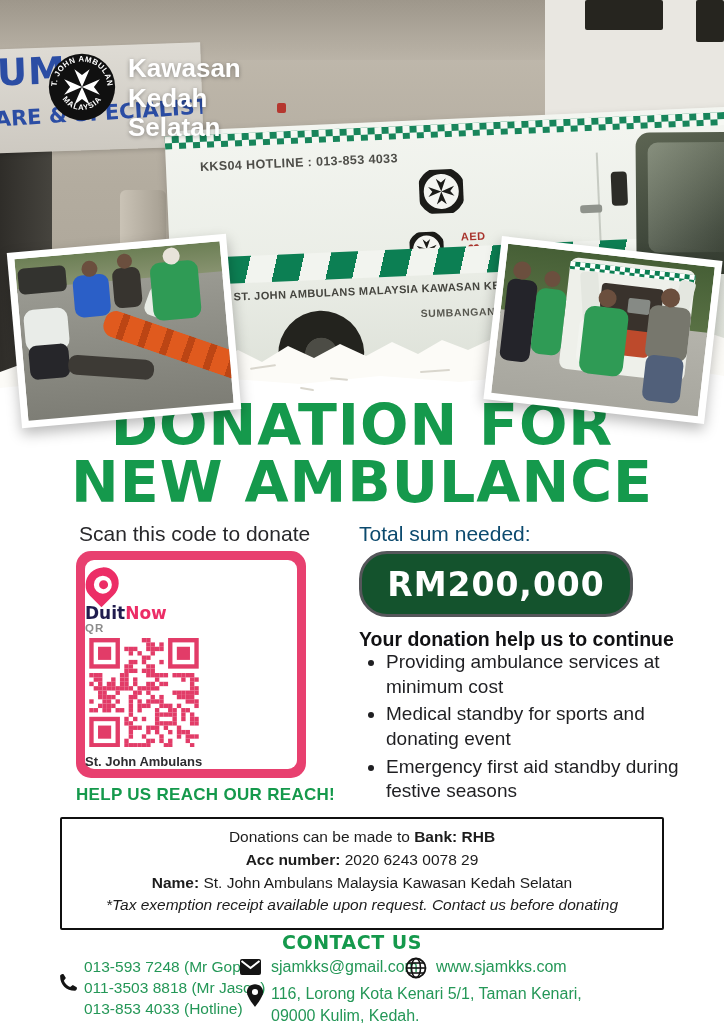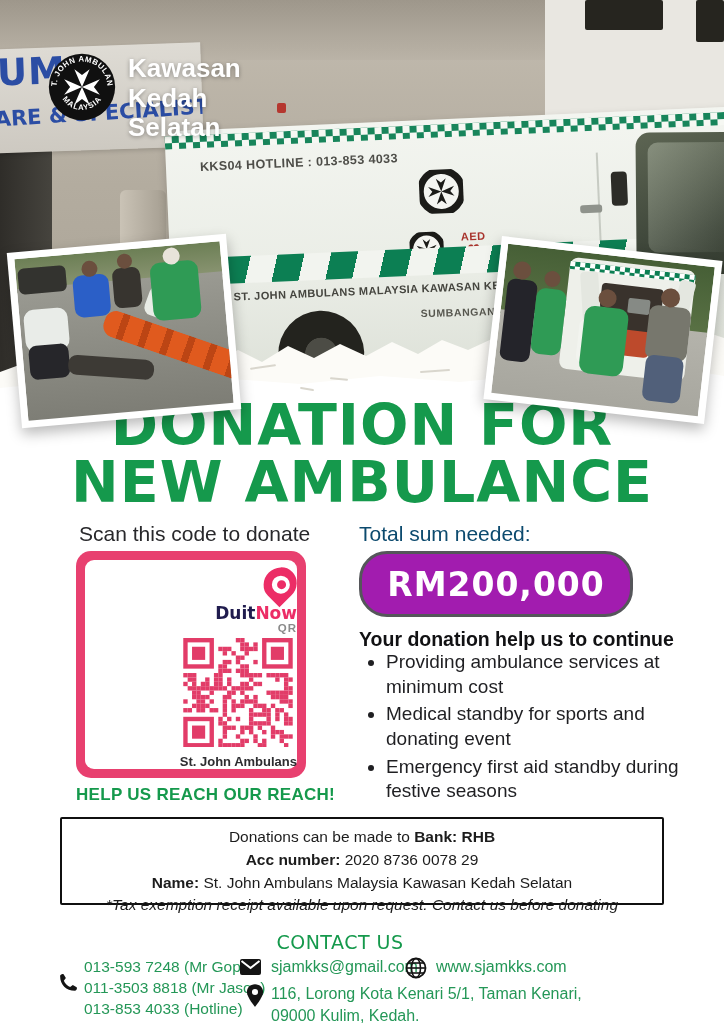--- a/index.html
+++ b/index.html
@@ -81,46 +81,46 @@
 
   .hero-logo{position:absolute;left:48px;top:53px;width:68px;height:68px;z-index:7;}
   .hero-org{position:absolute;left:128px;top:54px;z-index:7;color:#ffffff;font-weight:bold;font-size:26px;line-height:1.14;text-shadow:0 1px 4px rgba(0,0,0,.35);}
 
   
   .title{position:absolute;left:0;top:397px;width:724px;text-align:center;z-index:5;font-family:"DejaVu Sans",sans-serif;font-weight:bold;color:#15994c;font-size:57px;line-height:1.0;letter-spacing:1px;}
 
   
   .scan-heading{position:absolute;left:79px;top:522px;font-size:21px;color:#28282b;z-index:5;}
   .qr-card{position:absolute;left:76px;top:551px;width:230px;height:227px;background:#e8406f;border-radius:15px;z-index:5;}
-  .qr-card-inner{position:absolute;left:9px;top:9px;right:9px;bottom:9px;background:#ffffff;border-radius:9px;display:flex;flex-direction:column;align-items:flex-end;}
+  .qr-card-inner{position:absolute;left:9px;top:9px;right:9px;bottom:9px;background:#ffffff;border-radius:9px;display:flex;flex-direction:column;align-items:flex-start;}
   .duit-pin{width:34px;height:34px;background:#ec2d66;border-radius:50% 50% 50% 0;transform:rotate(-45deg);margin-top:8px;position:relative;}
   .duit-pin-ring{position:absolute;left:8px;top:8px;width:18px;height:18px;background:#ffffff;border-radius:50%;}
   .duit-pin-core{position:absolute;left:5px;top:5px;width:9px;height:9px;background:#ec2d66;border-radius:50%;}
   .duit-brand{margin-top:3px;font-family:"DejaVu Sans",sans-serif;font-weight:bold;font-size:17px;}
   .duit-brand .d{color:#201c4e;}
   .duit-brand .n{color:#ec2d66;}
   .duit-qr-label{font-size:11.5px;color:#8b8b8b;letter-spacing:1px;font-weight:bold;margin-top:-1px;}
   .qr-svg{margin-top:4px;}
   .qr-caption{margin-top:7px;font-size:13px;font-weight:bold;color:#2d2d30;}
   .goal-text{position:absolute;left:76px;top:785px;font-size:17px;font-weight:bold;color:#15994c;letter-spacing:.3px;z-index:5;}
 
   
   .sum-heading{position:absolute;left:359px;top:522px;font-size:21px;color:#0c4a6e;z-index:5;}
-  .amount-pill{position:absolute;left:359px;top:551px;width:268px;height:60px;background:#a21caf;border:3px solid #55565a;border-radius:28px;color:#ffffff;display:flex;align-items:center;justify-content:center;font-family:"DejaVu Sans",sans-serif;font-weight:bold;font-size:33px;letter-spacing:1px;z-index:5;}
+  .amount-pill{position:absolute;left:359px;top:551px;width:268px;height:60px;background:#14532d;border:3px solid #55565a;border-radius:28px;color:#ffffff;display:flex;align-items:center;justify-content:center;font-family:"DejaVu Sans",sans-serif;font-weight:bold;font-size:33px;letter-spacing:1px;z-index:5;}
   .benefits-heading{position:absolute;left:359px;top:628px;font-size:19.5px;font-weight:bold;color:#111113;z-index:5;}
   .benefits-list{position:absolute;left:359px;top:650px;width:305px;margin:0;padding:0 0 0 27px;font-size:19px;color:#1f1f22;line-height:1.3;z-index:5;}
   .benefits-list li{margin-bottom:3px;}
 
   
-  .donation-box{position:absolute;left:60px;top:817px;width:604px;height:88px;border:2.5px solid #101010;border-radius:2px;background:#ffffff;box-sizing:border-box;text-align:center;font-size:15.5px;color:#1c1c1c;line-height:1.47;padding-top:7px;z-index:5;}
+  .donation-box{position:absolute;left:60px;top:817px;width:604px;height:113px;border:2.5px solid #101010;border-radius:2px;background:#ffffff;box-sizing:border-box;text-align:center;font-size:15.5px;color:#1c1c1c;line-height:1.47;padding-top:7px;z-index:5;}
   .donation-box b{font-weight:bold;}
   .tax-note{font-style:italic;}
 
   
-  .contact-heading{position:absolute;left:0;top:931px;width:680px;text-align:center;font-family:"DejaVu Sans",sans-serif;font-weight:normal;font-size:19px;color:#15994c;letter-spacing:.5px;z-index:5;}
+  .contact-heading{position:absolute;left:0;top:931px;width:680px;text-align:center;font-family:"DejaVu Sans",sans-serif;font-weight:bold;font-size:19px;color:#15994c;letter-spacing:.5px;z-index:5;padding-left:12px;}
   .contact-green{color:#249757;}
   .phones{position:absolute;left:84px;top:956px;font-size:15.5px;line-height:1.36;z-index:5;}
   .phone-icon{position:absolute;left:58px;top:972px;z-index:5;}
   .email-icon{position:absolute;left:240px;top:959px;z-index:5;}
   .email-text{position:absolute;left:271px;top:958px;font-size:16px;z-index:5;}
   .globe-icon{position:absolute;left:405px;top:957px;z-index:5;}
   .website-text{position:absolute;left:436px;top:958px;font-size:16px;z-index:5;}
   .pin-icon{position:absolute;left:246px;top:984px;z-index:5;}
   .address{position:absolute;left:271px;top:983px;font-size:16px;line-height:1.4;z-index:5;}
 </style>
@@ -508,21 +508,21 @@
   <div class="amount-pill">RM200,000</div>
   <div class="benefits-heading">Your donation help us to continue</div>
   <ul class="benefits-list">
     <li>Providing ambulance services at minimum cost</li>
     <li>Medical standby for sports and donating event</li>
     <li>Emergency first aid standby during festive seasons</li>
   </ul>
 
   <div class="donation-box">
     <div><span>Donations can be made to </span><b>Bank: RHB</b></div>
-    <div><b>Acc number:</b><span> 2020 8736 0078 29</span></div>
+    <div><b>Acc number:</b><span> 2020 6243 0078 29</span></div>
     <div><b>Name:</b><span> St. John Ambulans Malaysia Kawasan Kedah Selatan</span></div>
     <div class="tax-note">*Tax exemption receipt available upon request. Contact us before donating</div>
   </div>
 
   <div class="contact-heading">CONTACT US</div>
 
   <svg class="phone-icon" width="22" height="22" viewBox="0 0 24 24">
     <path fill="#141414" d="M4 3c0-1.5 2.5-3 4-2l2.6 4.4-2.3 3.1c1.2 3 4.2 6 7.2 7.2l3.1-2.3L23 16c1 1.5-.5 4-2 4C11 20 4 13 4 3z" transform="translate(-1.5,1.5) scale(0.95)"></path>
   </svg>
   <div class="phones contact-green">

